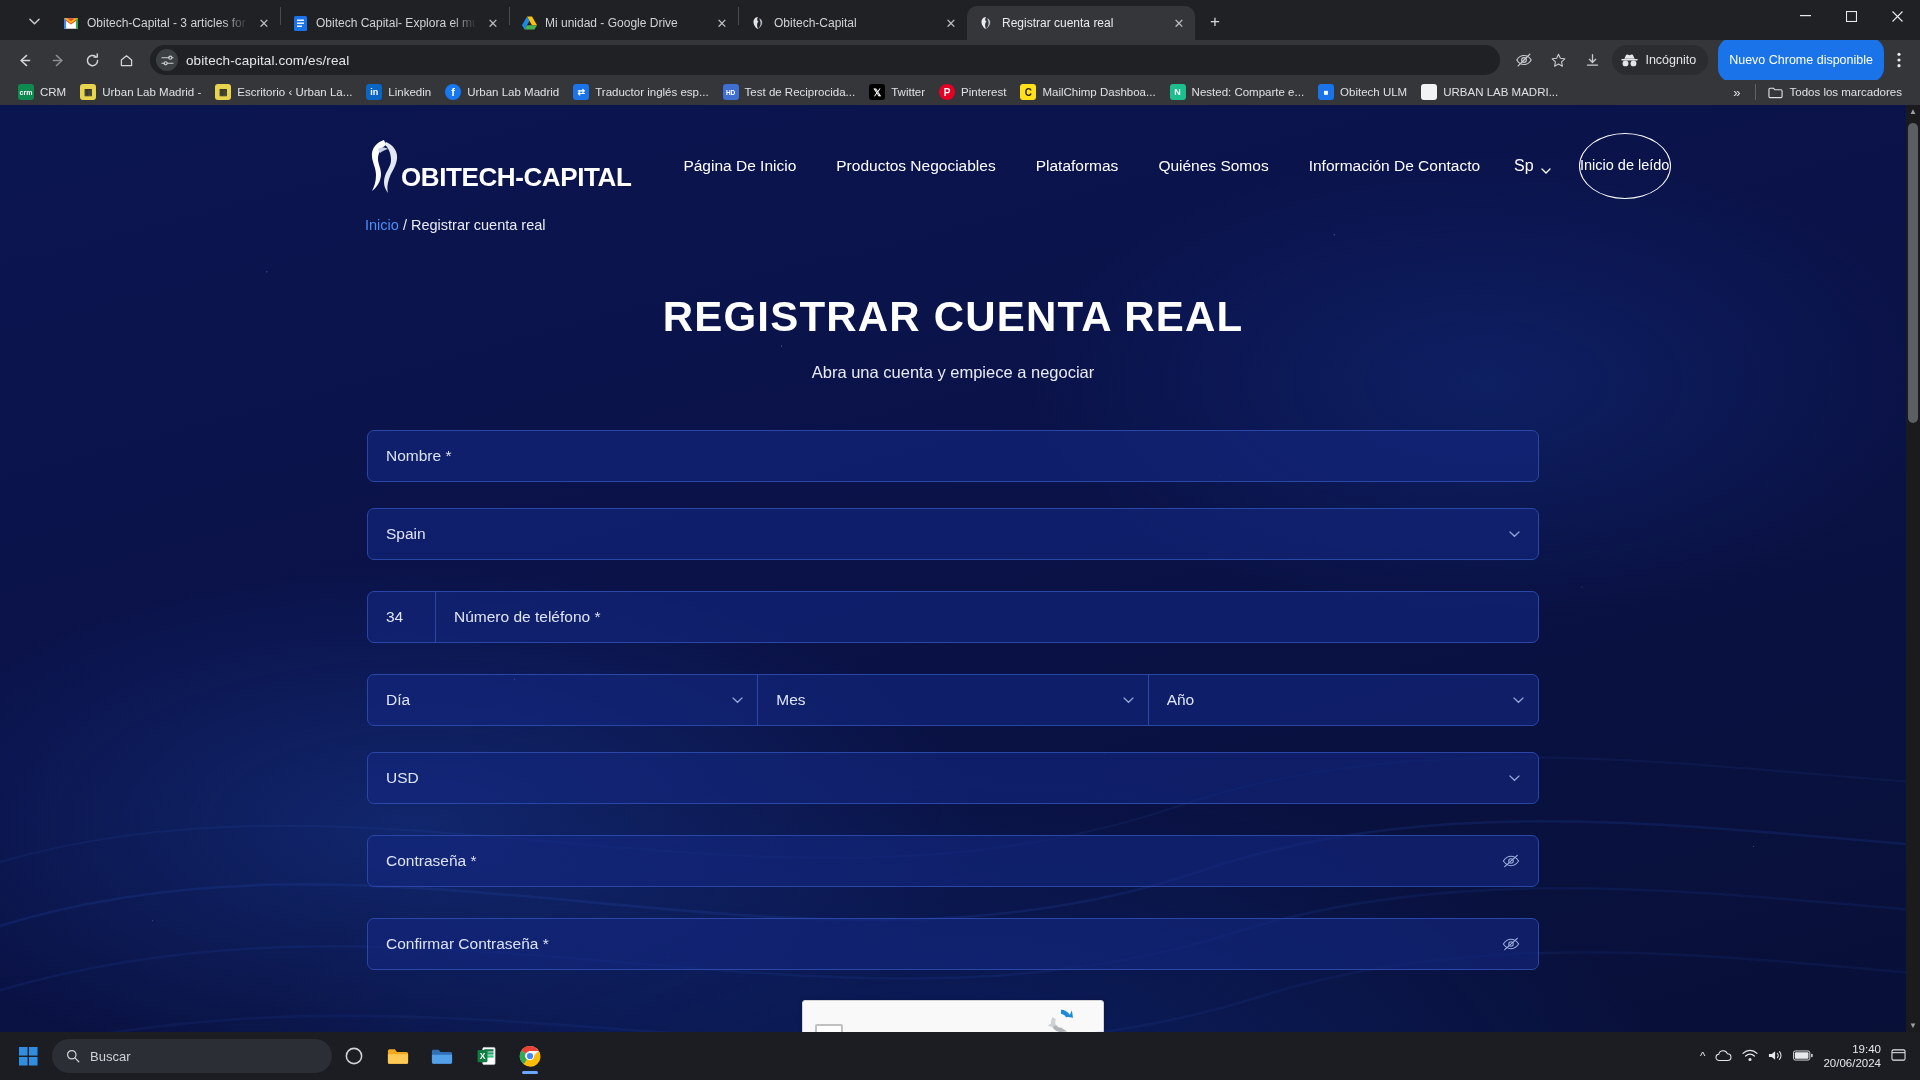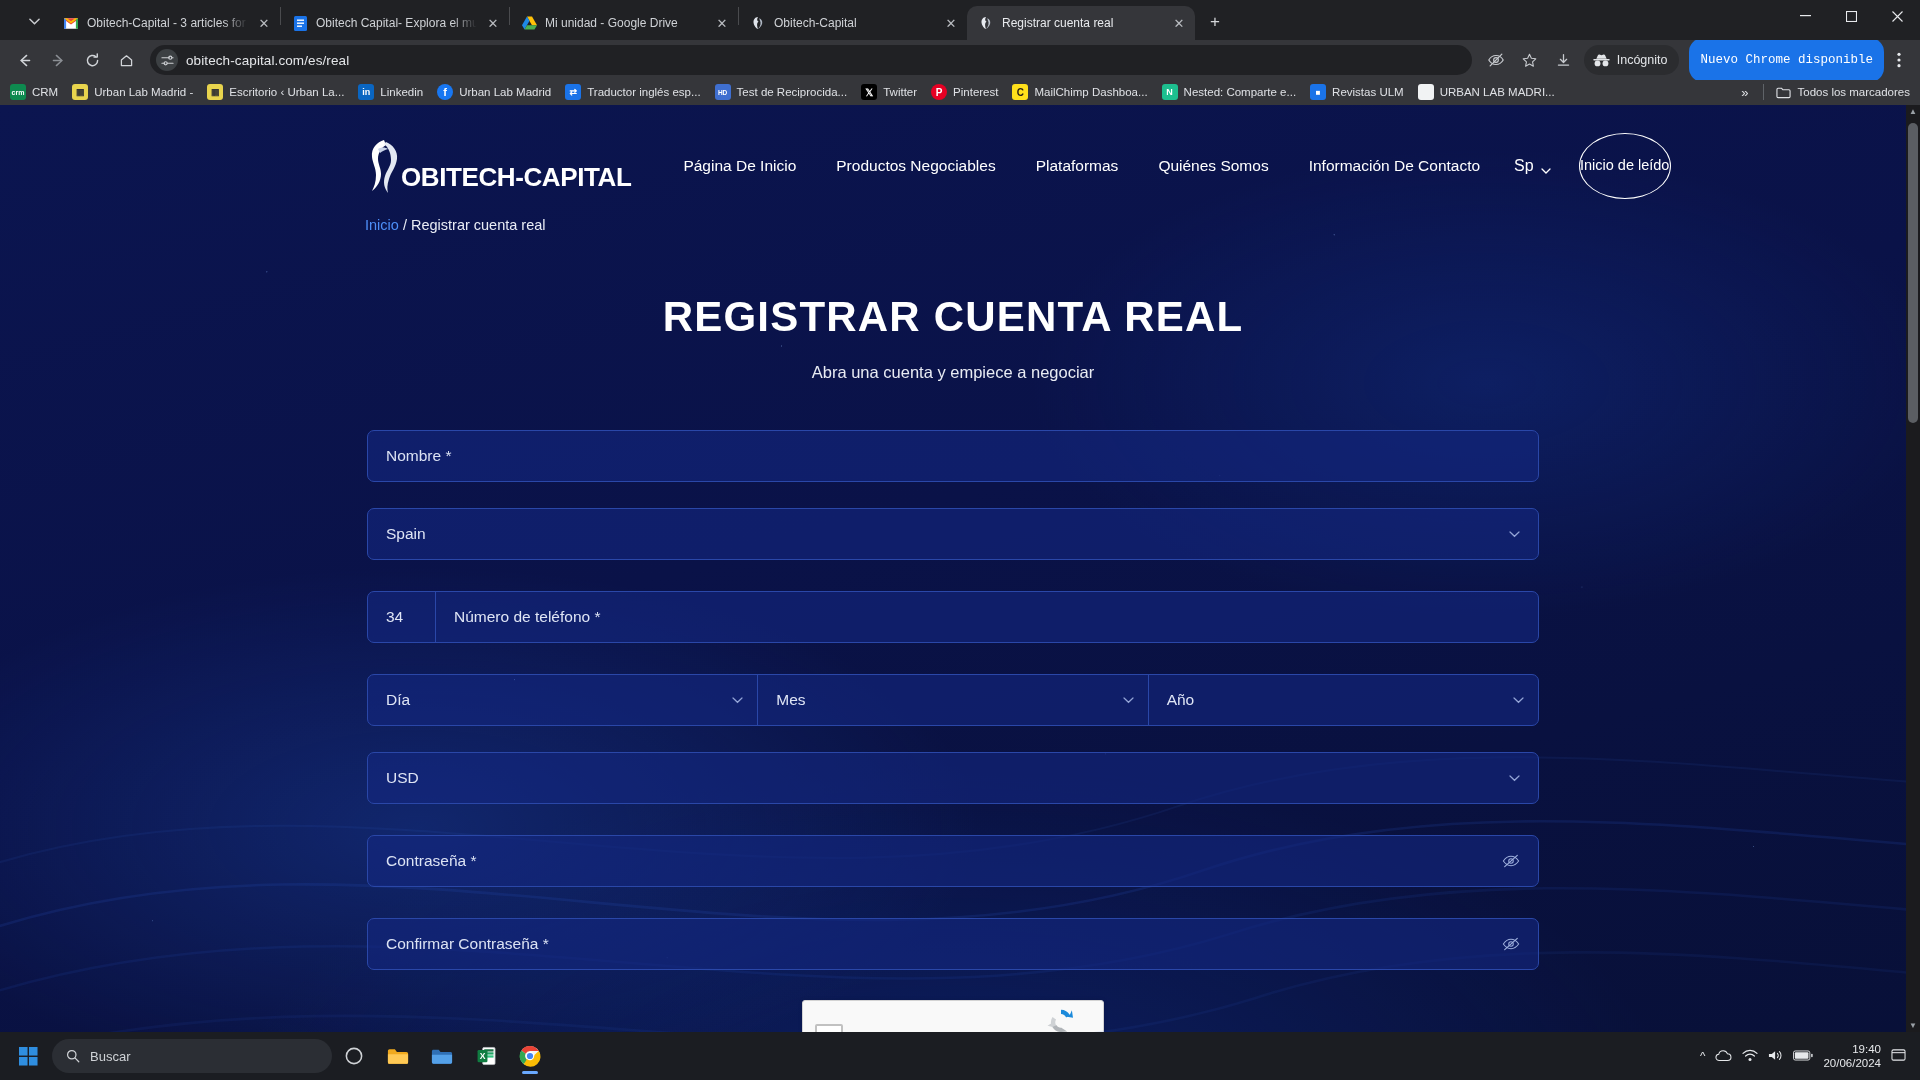--- a/index.html
+++ b/index.html
@@ -50,25 +50,25 @@
     color:#c8cbcf; flex:0 0 32px; }
   .omnibox {
     flex: 1 1 auto; height: 30px; background:#202124; border-radius: 16px;
     display:flex; align-items:center; padding: 0 10px 0 6px; margin: 0 6px; gap: 8px;
   }
   .omnibox .obic { width:22px;height:22px;border-radius:50%;background:#3c4043;display:flex;align-items:center;justify-content:center;color:#cdd0d4;}
   .omnibox .url { color:#e4e6e9; font-size: 13.5px; white-space:nowrap; overflow:hidden; letter-spacing:.1px;}
   .incognito-pill { height:30px; border-radius:15px; background:#2b2c2f; display:flex;align-items:center;
     gap:6px; padding: 0 12px 0 8px; color:#e3e5e8; font-size:12.5px; margin-left:2px;}
   .update-pill { height:44px; border-radius:14px; background:#1a73e8; color:#fff; font-size:12.5px;
-    display:flex; align-items:center; padding: 0 11px; margin-left: 8px; white-space:nowrap;font-family:Liberation Mono, monospace;}
+    display:flex; align-items:center; padding: 0 11px; margin-left: 8px; white-space:nowrap;}
   .kebab { width:26px;height:30px;display:flex;align-items:center;justify-content:center;color:#e8eaed; font-size:15px; letter-spacing:0; }
 
   
-  .bookmarks { height: 30px; background:#35363a; display:flex; align-items:center; padding: 0 4px; gap: 2px; overflow:hidden;}
+  .bookmarks { height: 30px; background:#35363a; display:flex; align-items:center; padding: 0 12px; gap: 2px; overflow:hidden;}
   .bm { display:flex; align-items:center; gap:6px; padding: 3px 6px; border-radius:4px; color:#dfe1e5; font-size:11.5px; white-space:nowrap;}
   .bm .bmico { width:16px;height:16px;flex:0 0 16px;border-radius:3px;display:flex;align-items:center;justify-content:center;
     font-size:9px; font-weight:bold; color:#fff; overflow:hidden;}
   .bm-chev { margin-left:auto; color:#dfe1e5; font-size:13px; padding:0 8px;}
   .bm-sep { width:1px;height:16px;background:#5f6368;margin:0 4px;}
 
   
   .viewport { flex: 1 1 auto; position: relative; overflow:hidden; background:#0a1250; display:flex; }
   .page {
     flex:1 1 auto; position: relative; overflow:hidden;
@@ -385,21 +385,21 @@
     <div class="bm">
       <span class="bmico" style="background:#ffe01b;color:#241c15;font-size:10px;">C</span>
       <span>MailChimp Dashboa...</span>
     </div>
     <div class="bm">
       <span class="bmico" style="background:#1dbf8f;font-size:9px;">N</span>
       <span>Nested: Comparte e...</span>
     </div>
     <div class="bm">
       <span class="bmico" style="background:#1a73e8;font-size:8px;">■</span>
-      <span>Revistas ULM</span>
+      <span>Obitech ULM</span>
     </div>
     <div class="bm">
       <span class="bmico" style="background:#f1f3f4;"></span>
       <span>URBAN LAB MADRI...</span>
     </div>
 
     <div class="bm-chev">»</div>
     <div class="bm-sep"></div>
     <div class="bm">
       <span class="bmico" style="background:transparent;">

